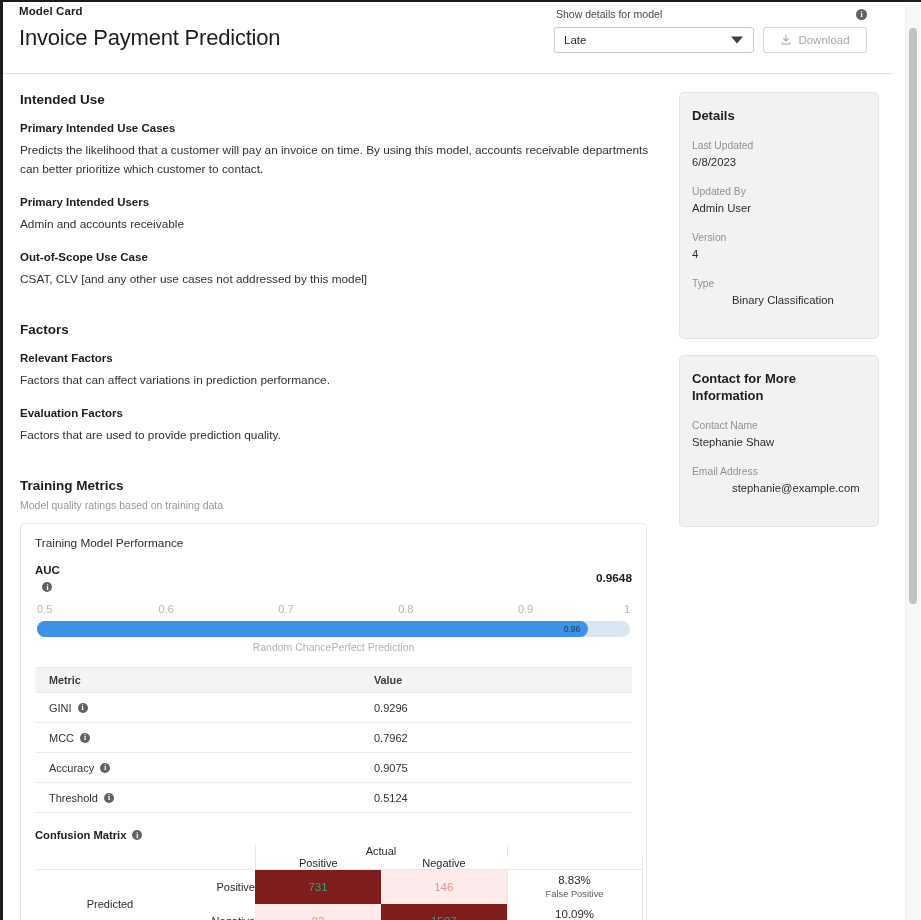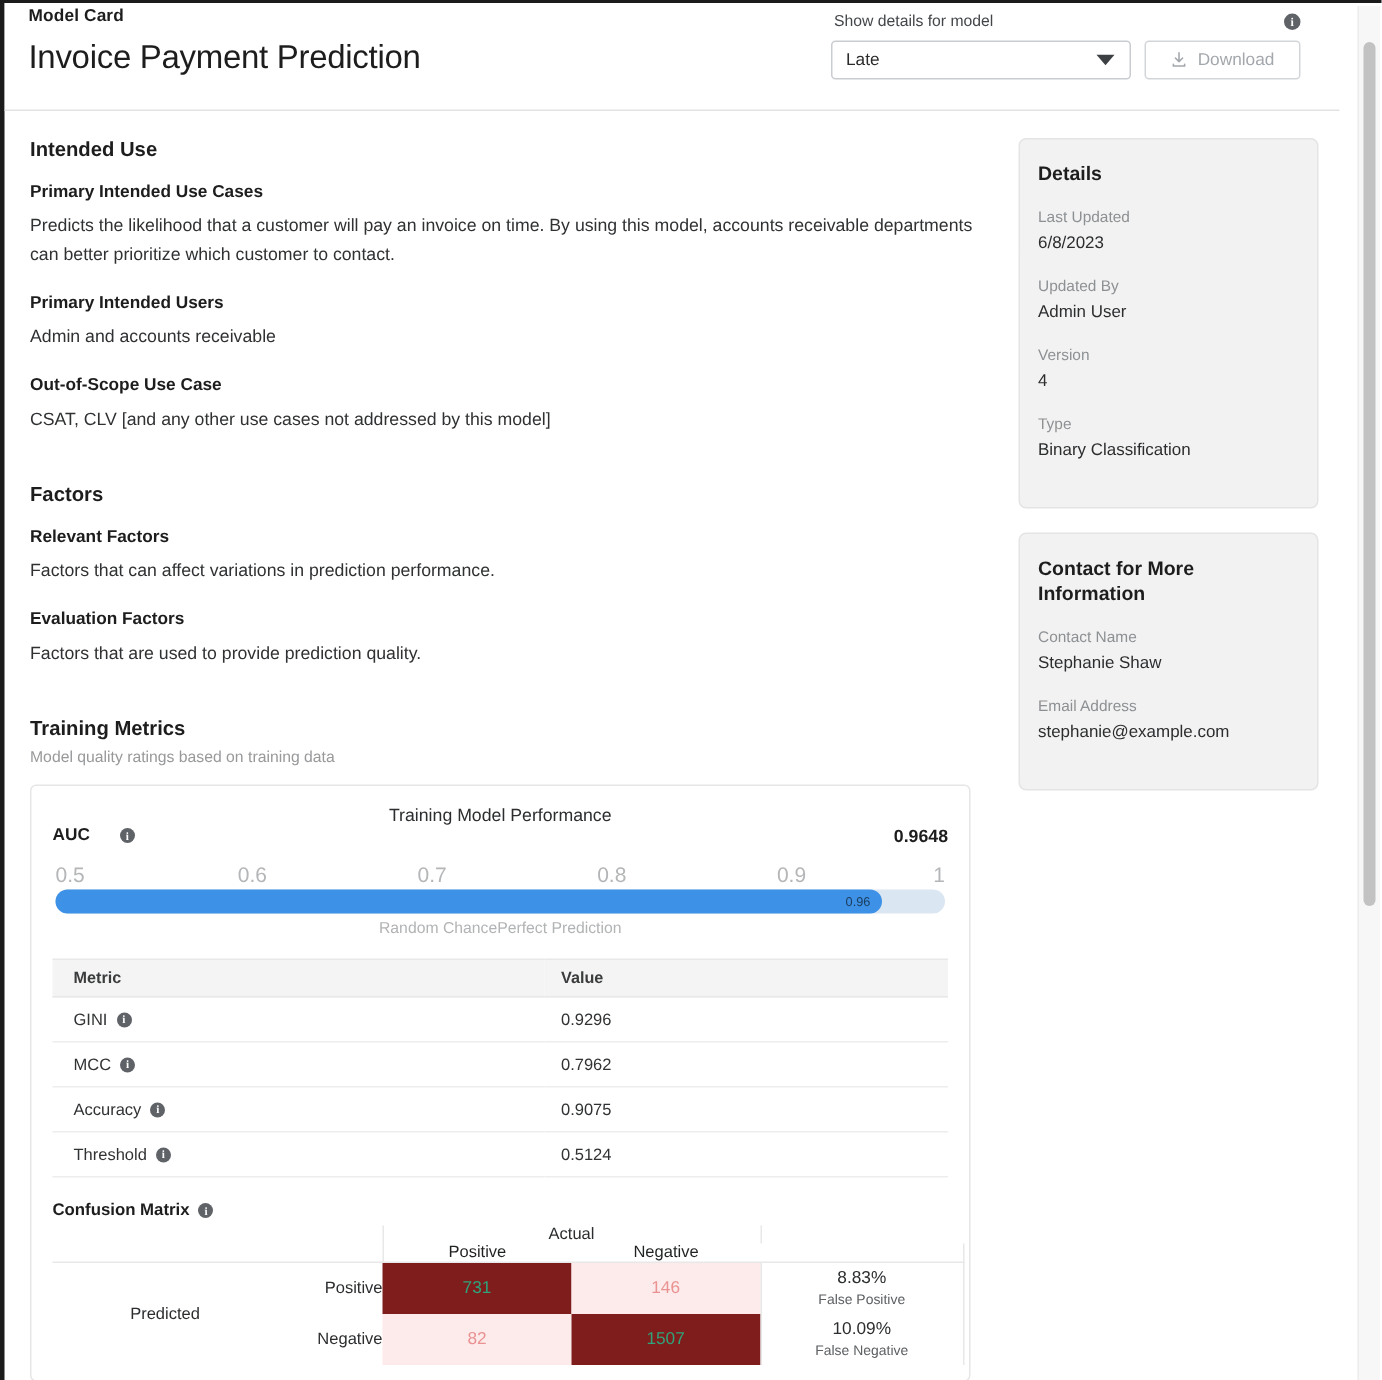--- a/index.html
+++ b/index.html
@@ -177,49 +177,50 @@
     border: 1px solid #e6e6e6;
     border-radius: 4px;
     background: #fff;
     width: 627px;
     box-sizing: border-box;
     padding: 12px 14px 10px 14px;
   }
   .card-title {
     font-size: 11.8px;
     color: #2b2d2f;
-    text-align: center;
+    margin-bottom: 14px;
   }
   .auc-row {
     display: flex;
     align-items: center;
     justify-content: space-between;
     margin-bottom: 11px;
   }
   .auc-label {
     display: flex;
     align-items: center;
-    gap: 20px;
+    gap: 6px;
     font-size: 11.5px;
     font-weight: bold;
     color: #1d1d1d;
+    flex-direction: column;
   }
   .auc-value {
     font-size: 11.8px;
     font-weight: bold;
     color: #1d1d1d;
   }
   .ticks {
     position: relative;
     height: 13px;
     margin: 0 2px 5px 2px;
   }
   .tick {
     position: absolute;
-    font-size: 14px;
+    font-size: 11px;
     color: #b4b6b8;
     top: 0;
   }
   .bar-track {
     position: relative;
     height: 16px;
     border-radius: 8px;
     background: #dbe6f3;
     margin: 0 2px;
   }
@@ -360,21 +361,21 @@
   .field-label {
     font-size: 10.3px;
     color: #8e9194;
     margin-bottom: 5px;
   }
   .field-value {
     font-size: 11.3px;
     color: #2b2d2f;
     margin-bottom: 18px;
   }
-  .field-value.last { margin-bottom: 0; }
+  .field-value.last { margin-bottom: 0; margin-left: 40px; }
   
   .scrollbar-track {
     position: absolute;
     top: 2px;
     right: 1px;
     width: 14px;
     bottom: 0;
     background: #f7f7f7;
     border-left: 1px solid #ededed;
   }

